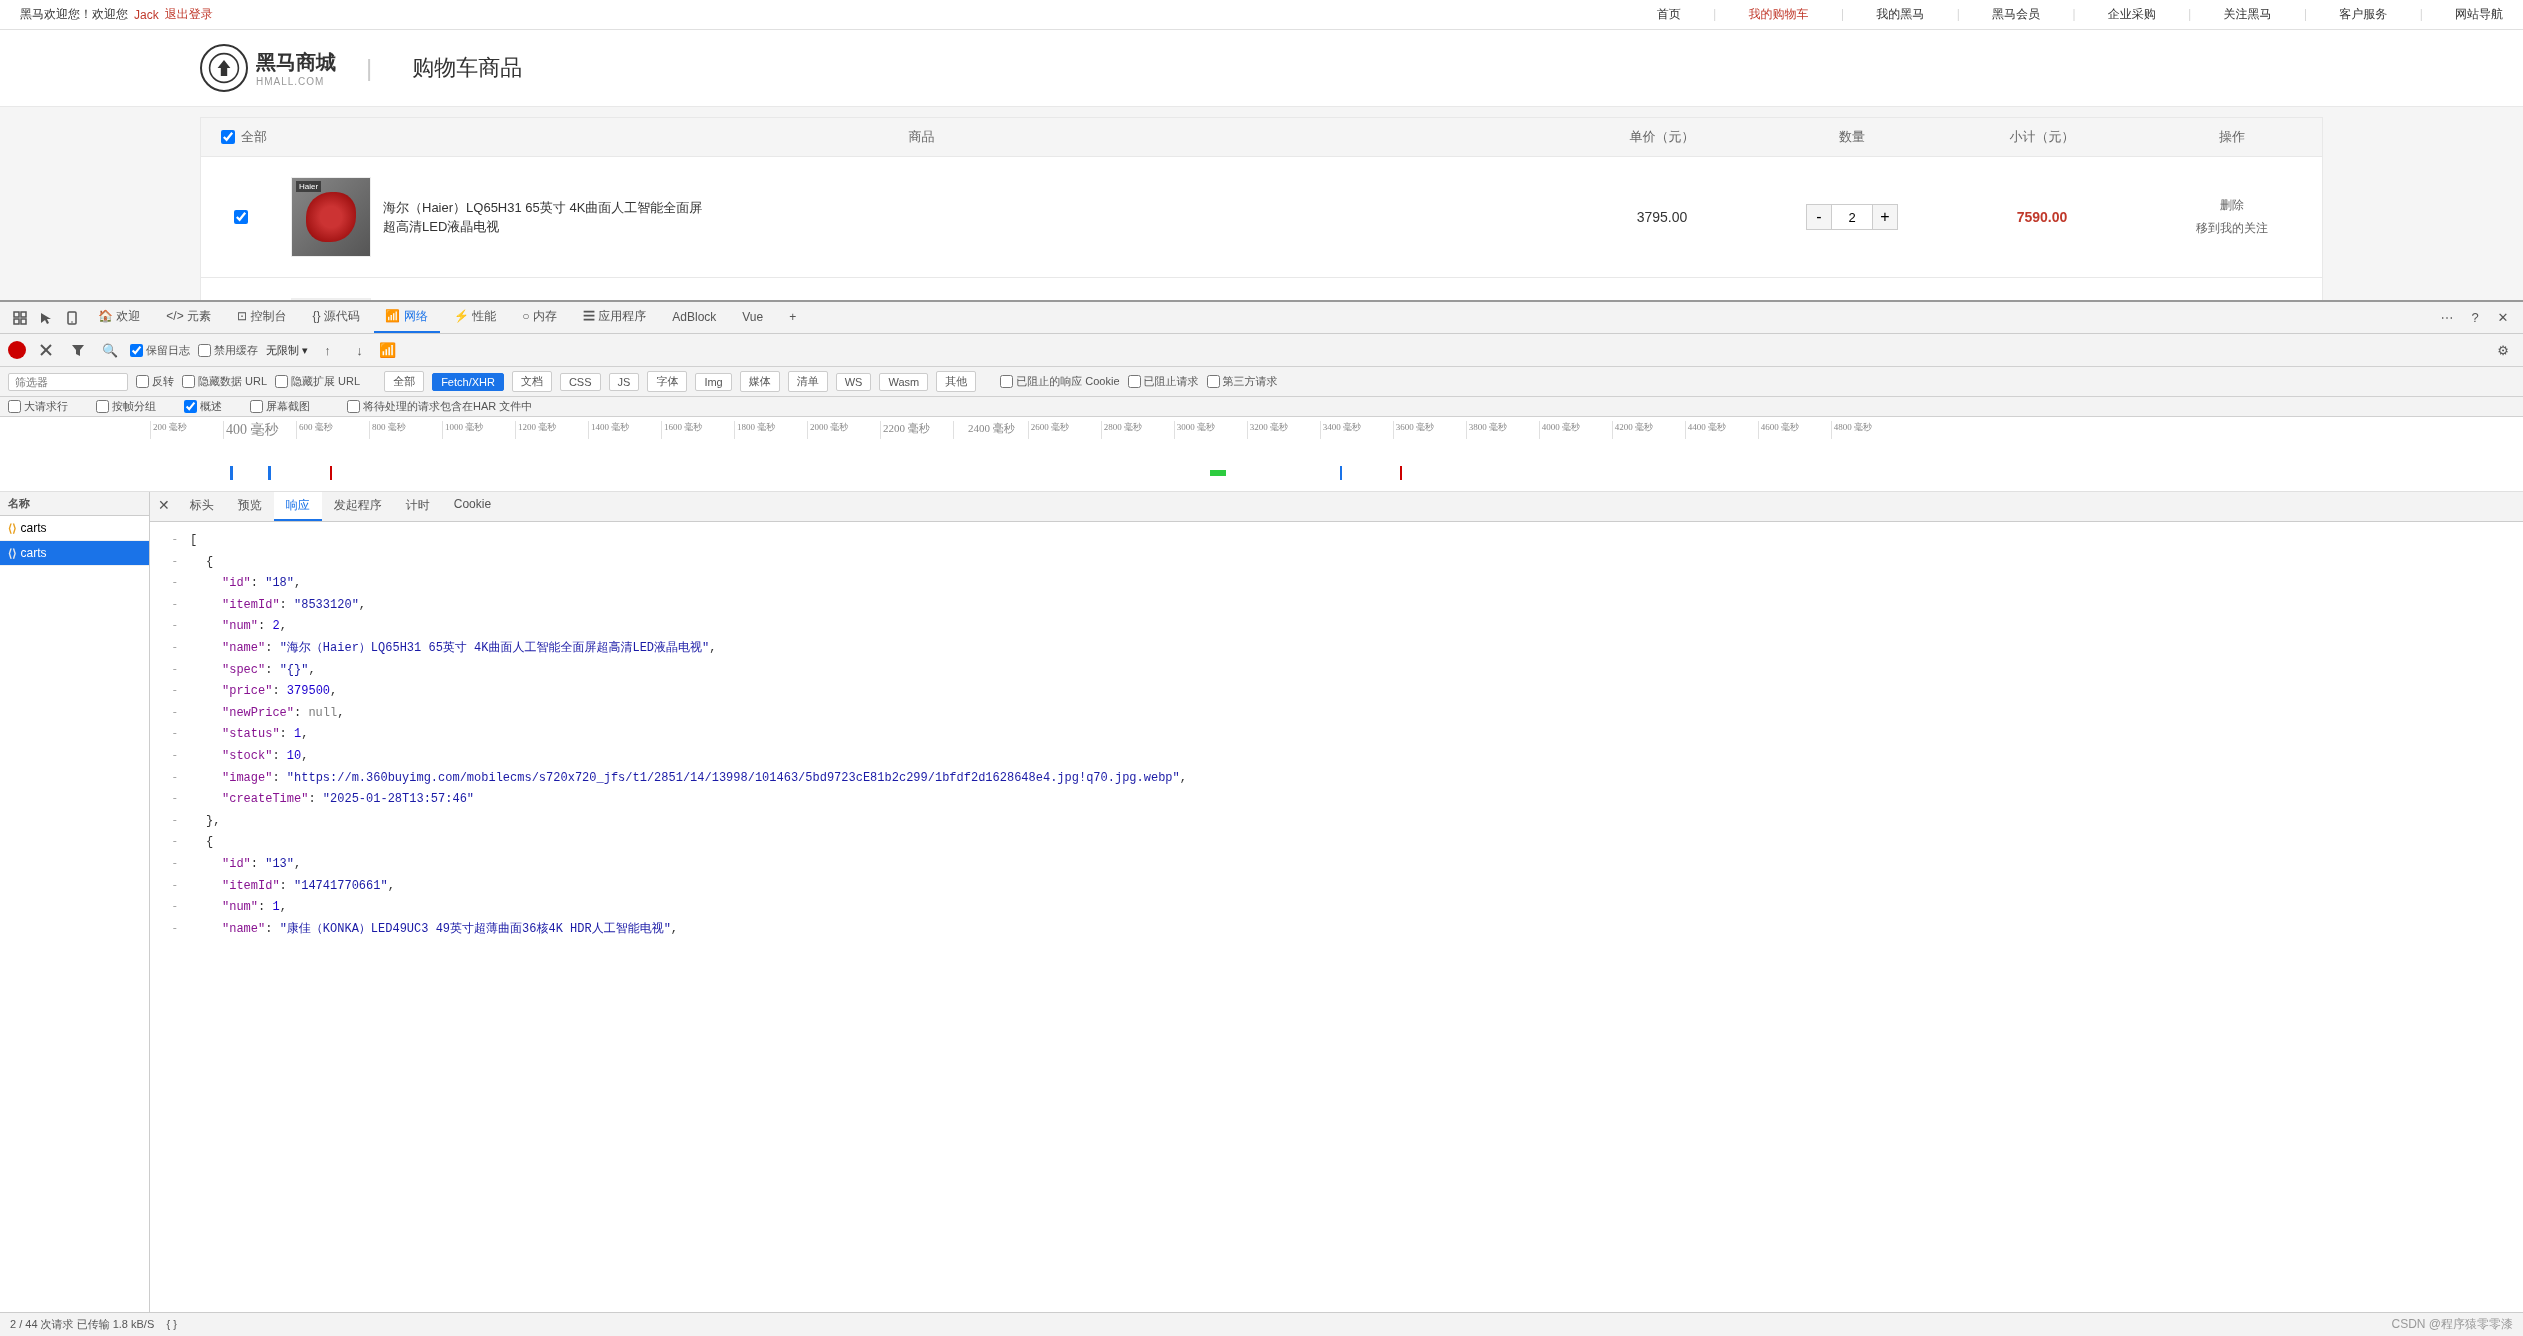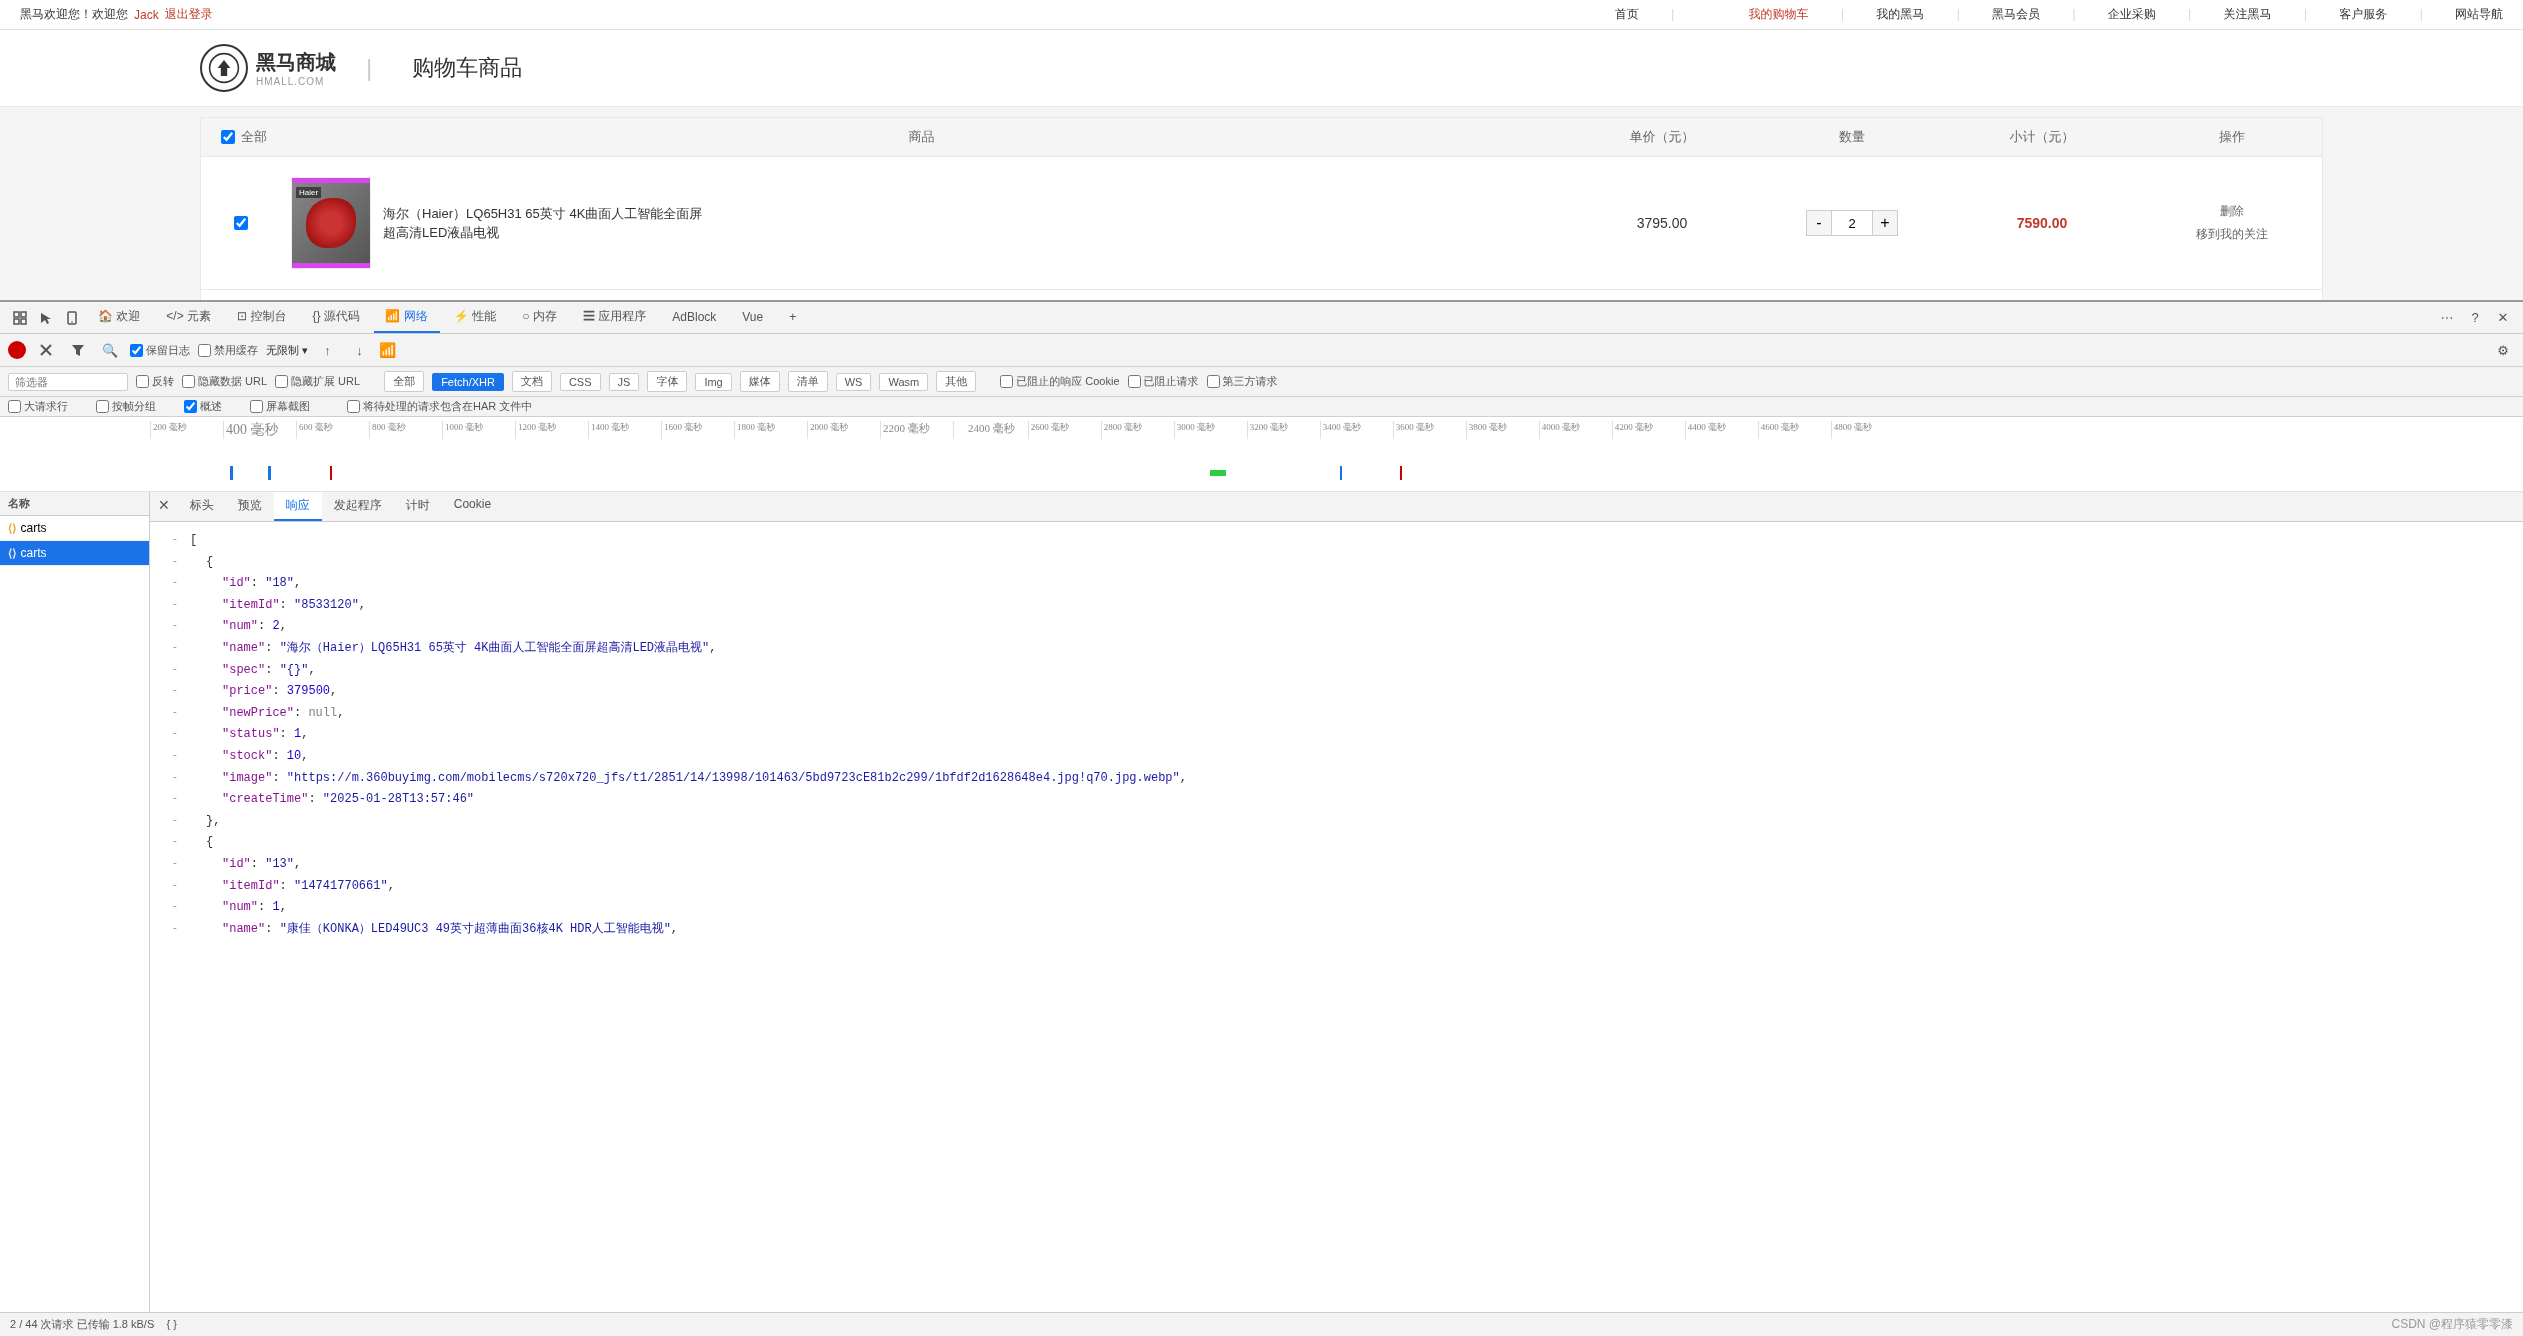--- a/index.html
+++ b/index.html
@@ -26,21 +26,21 @@
 
     
     .cart-area { background: #fff; margin: 10px 200px 0; }
     .cart-header { display: grid; grid-template-columns: 80px 1fr 200px 180px 200px 180px; background: #f5f5f5; padding: 10px 0; border: 1px solid #e8e8e8; font-size: 13px; color: #666; }
     .cart-header > div { text-align: center; }
     .cart-header .check-all { display: flex; align-items: center; gap: 6px; padding-left: 20px; }
 
     .cart-item { display: grid; grid-template-columns: 80px 1fr 200px 180px 200px 180px; border: 1px solid #e8e8e8; border-top: none; padding: 20px 0; align-items: center; background: #fff; }
     .cart-item-check { display: flex; justify-content: center; }
     .cart-item-product { display: flex; align-items: center; gap: 12px; padding-left: 10px; }
-    .product-img { width: 80px; height: 92px; background: #d946ef; display: flex; align-items: center; justify-content: center; overflow: hidden; border: 1px solid #eee; }
+    .product-img { width: 80px; height: 80px; background: #3b82f6; display: flex; align-items: center; justify-content: center; overflow: hidden; border: 1px solid #eee; }
     .product-img-content { width: 80px; height: 80px; background: linear-gradient(135deg, #888 0%, #555 100%); display: flex; align-items: center; justify-content: center; position: relative; }
     .haier-label { position: absolute; top: 4px; left: 4px; font-size: 8px; color: #fff; background: rgba(0,0,0,0.5); padding: 1px 3px; }
     .flower-shape { width: 50px; height: 50px; background: radial-gradient(circle, #cc3333 30%, #880000 100%); border-radius: 50% 40% 50% 40%; }
     .product-name { font-size: 13px; color: #333; line-height: 1.5; max-width: 320px; }
     .price-cell { text-align: center; font-size: 14px; color: #333; }
     .qty-cell { display: flex; align-items: center; justify-content: center; gap: 0; }
     .qty-btn { width: 26px; height: 26px; border: 1px solid #ccc; background: #f5f5f5; cursor: pointer; font-size: 16px; display: flex; align-items: center; justify-content: center; }
     .qty-input { width: 40px; height: 26px; border: 1px solid #ccc; border-left: none; border-right: none; text-align: center; font-size: 13px; }
     .subtotal-cell { text-align: center; font-size: 14px; color: #c0392b; font-weight: bold; }
     .action-cell { text-align: center; display: flex; flex-direction: column; align-items: center; gap: 6px; }
@@ -108,21 +108,21 @@
 
 <div class="top-nav">
   <div class="top-nav-left">
     <span>黑马欢迎您！欢迎您</span>
     <a>Jack</a>
     <a>退出登录</a>
   </div>
   <div class="top-nav-right">
     <a>首页</a>
     <span class="nav-separator">｜</span>
-    <a style="color:#c0392b;margin-left:42px;">我的购物车</a>
+    <a style="color:#c0392b;">我的购物车</a>
     <span class="nav-separator">｜</span>
     <a>我的黑马</a>
     <span class="nav-separator">｜</span>
     <a>黑马会员</a>
     <span class="nav-separator">｜</span>
     <a>企业采购</a>
     <span class="nav-separator">｜</span>
     <a>关注黑马</a>
     <span class="nav-separator">｜</span>
     <a>客户服务</a>

